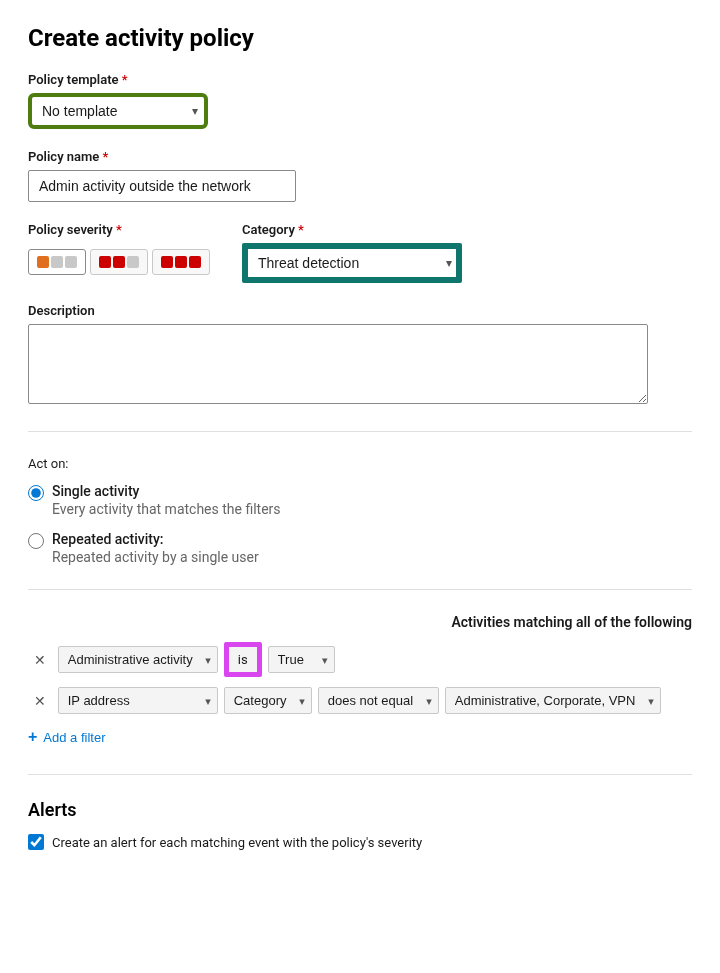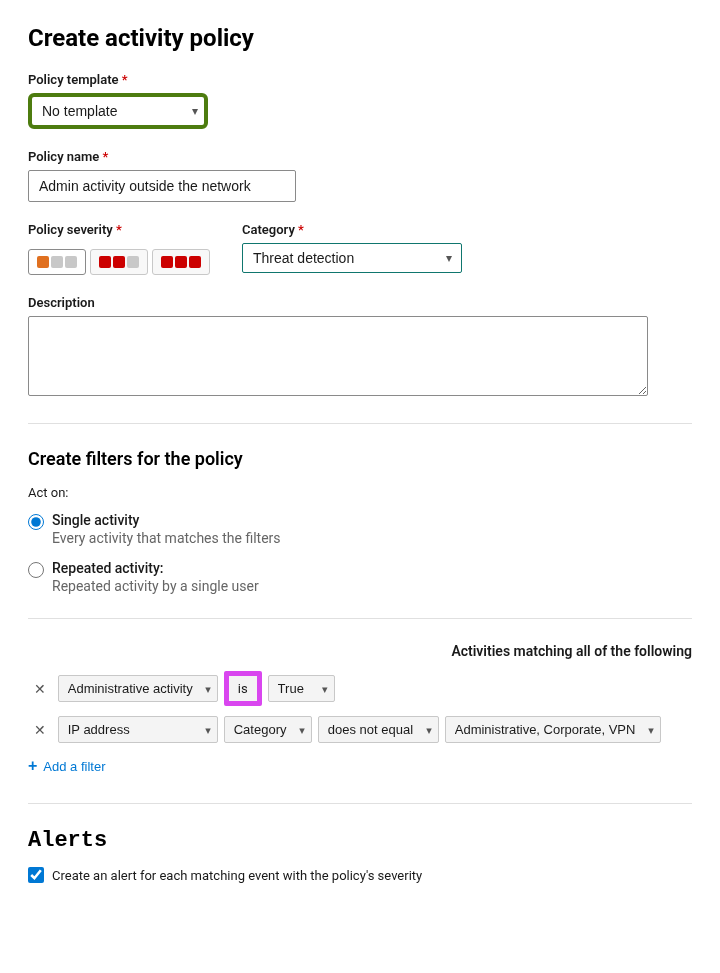--- a/index.html
+++ b/index.html
@@ -221,25 +221,24 @@
       color: #0078d4;
       font-size: 13px;
       cursor: pointer;
       padding: 4px 0;
       margin-top: 6px;
     }
     .alerts-section {
       margin-top: 8px;
     }
     .alerts-title {
-      font-size: 22px;
+      font-size: 18px;
       font-weight: 600;
       color: #000;
       margin-bottom: 14px;
-      font-family: Liberation Mono, monospace;
     }
     .checkbox-row {
       display: flex;
       align-items: center;
       gap: 8px;
     }
     .checkbox-row input[type="checkbox"] {
       width: 16px;
       height: 16px;
       accent-color: #0078d4;
@@ -249,21 +248,21 @@
       font-size: 13px;
       color: #1a1a1a;
     }
     .category-select-wrap {
       position: relative;
       display: inline-block;
     }
     .category-select-wrap select {
       appearance: none;
       background: #fff;
-      border: 1px solid #0f766e;
+      border: 6px solid #0f766e;
       border-radius: 2px;
       padding: 6px 30px 6px 10px;
       font-size: 14px;
       color: #1a1a1a;
       cursor: pointer;
       min-width: 220px;
     }
     .category-select-wrap::after {
       content: '▾';
       position: absolute;
@@ -348,21 +347,20 @@
 </div>
 
 <div class="form-group" style="margin-top: 20px;">
   <label class="form-label">Description</label>
   <textarea class="text-area" style=""></textarea>
 </div>
 
 <hr class="section-divider">
 
 <div class="filters-section">
-  <h2 class="section-title">Create filters for the policy</h2>
 
   <div class="act-on-label">Act on:</div>
 
   <div class="radio-option">
     <input type="radio" name="act-on" id="single-activity" checked="" style="">
     <div class="radio-text">
       <div class="radio-title">Single activity</div>
       <div class="radio-desc">Every activity that matches the filters</div>
     </div>
   </div>

